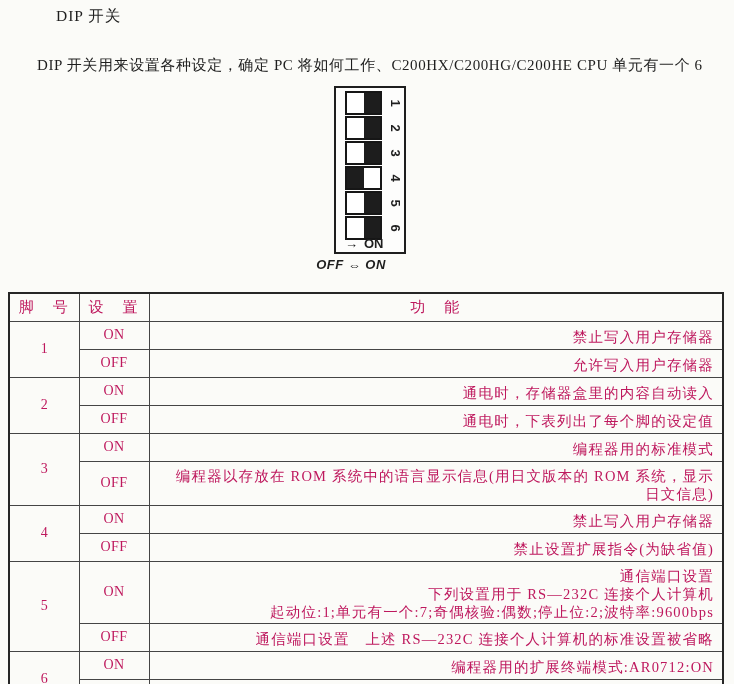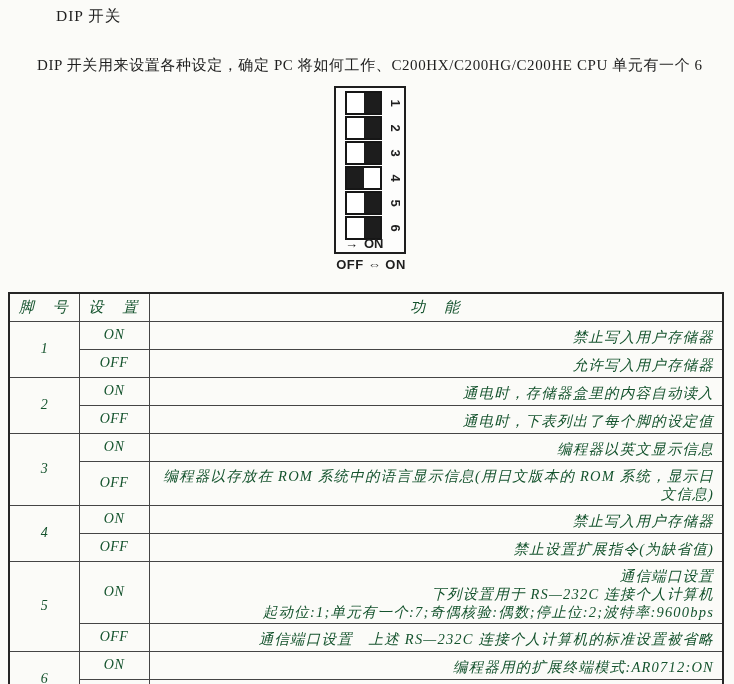--- a/index.html
+++ b/index.html
@@ -38,35 +38,35 @@
     transform:rotate(90deg);
     font-family:"Liberation Sans","DejaVu Sans",sans-serif;
     font-weight:bold;font-size:13px;line-height:14px;
   }
   .on-inside{
     position:absolute;left:9px;bottom:1px;display:flex;align-items:center;gap:6px;
     font-family:"Liberation Sans","DejaVu Sans",sans-serif;
     font-weight:bold;font-size:13px;
   }
   .offon-label{
-    position:absolute;left:332px;top:257px;width:78px;text-align:center;
+    position:absolute;left:312px;top:257px;width:78px;text-align:center;
     font-family:"Liberation Sans","DejaVu Sans",sans-serif;
-    font-weight:bold;font-size:13px;letter-spacing:0.5px;
+    font-weight:bold;font-size:13px;letter-spacing:0.5px;font-style:italic;
   }
   
   .dip-table{
     position:absolute;left:8px;top:292px;width:716px;
     border-collapse:collapse;table-layout:fixed;
     border:2.5px solid #262626;
   }
   .dip-table col.c-pin{width:70px;}
   .dip-table col.c-set{width:70px;}
   .dip-table th,.dip-table td{
     border:1px solid #454545;box-sizing:border-box;
-    font-family:"Liberation Serif","DejaVu Serif",serif;color:#14532d;font-style:italic;
+    font-family:"Liberation Serif","DejaVu Serif",serif;color:#be185d;
   }
   .dip-table th{
     height:27px;font-weight:normal;font-size:15px;letter-spacing:2px;text-align:center;
   }
   tr.r{height:28px;}
   tr.r-tall{height:56px;}
   .pin-cell{text-align:center;font-size:14px;}
   .set-cell{text-align:center;font-size:14px;letter-spacing:0.5px;}
   .fn-cell{
     text-align:right;padding:5px 8px 2px 13px;font-size:14.5px;
@@ -166,21 +166,21 @@
       <td class="fn-cell">通电时，存储器盒里的内容自动读入</td>
     </tr>
     <tr class="r">
       <td class="set-cell">OFF</td>
       <td class="fn-cell">通电时，下表列出了每个脚的设定值</td>
     </tr>
 
     <tr class="r">
       <td class="pin-cell" rowspan="2">3</td>
       <td class="set-cell">ON</td>
-      <td class="fn-cell">编程器以英文显示信息</td>
+      <td class="fn-cell">编程器用的标准模式</td>
     </tr>
     <tr class="r">
       <td class="set-cell">OFF</td>
       <td class="fn-cell">编程器以存放在 ROM 系统中的语言显示信息(用日文版本的 ROM 系统，显示日文信息)</td>
     </tr>
 
     <tr class="r">
       <td class="pin-cell" rowspan="2">4</td>
       <td class="set-cell">ON</td>
       <td class="fn-cell">禁止写入用户存储器</td>

